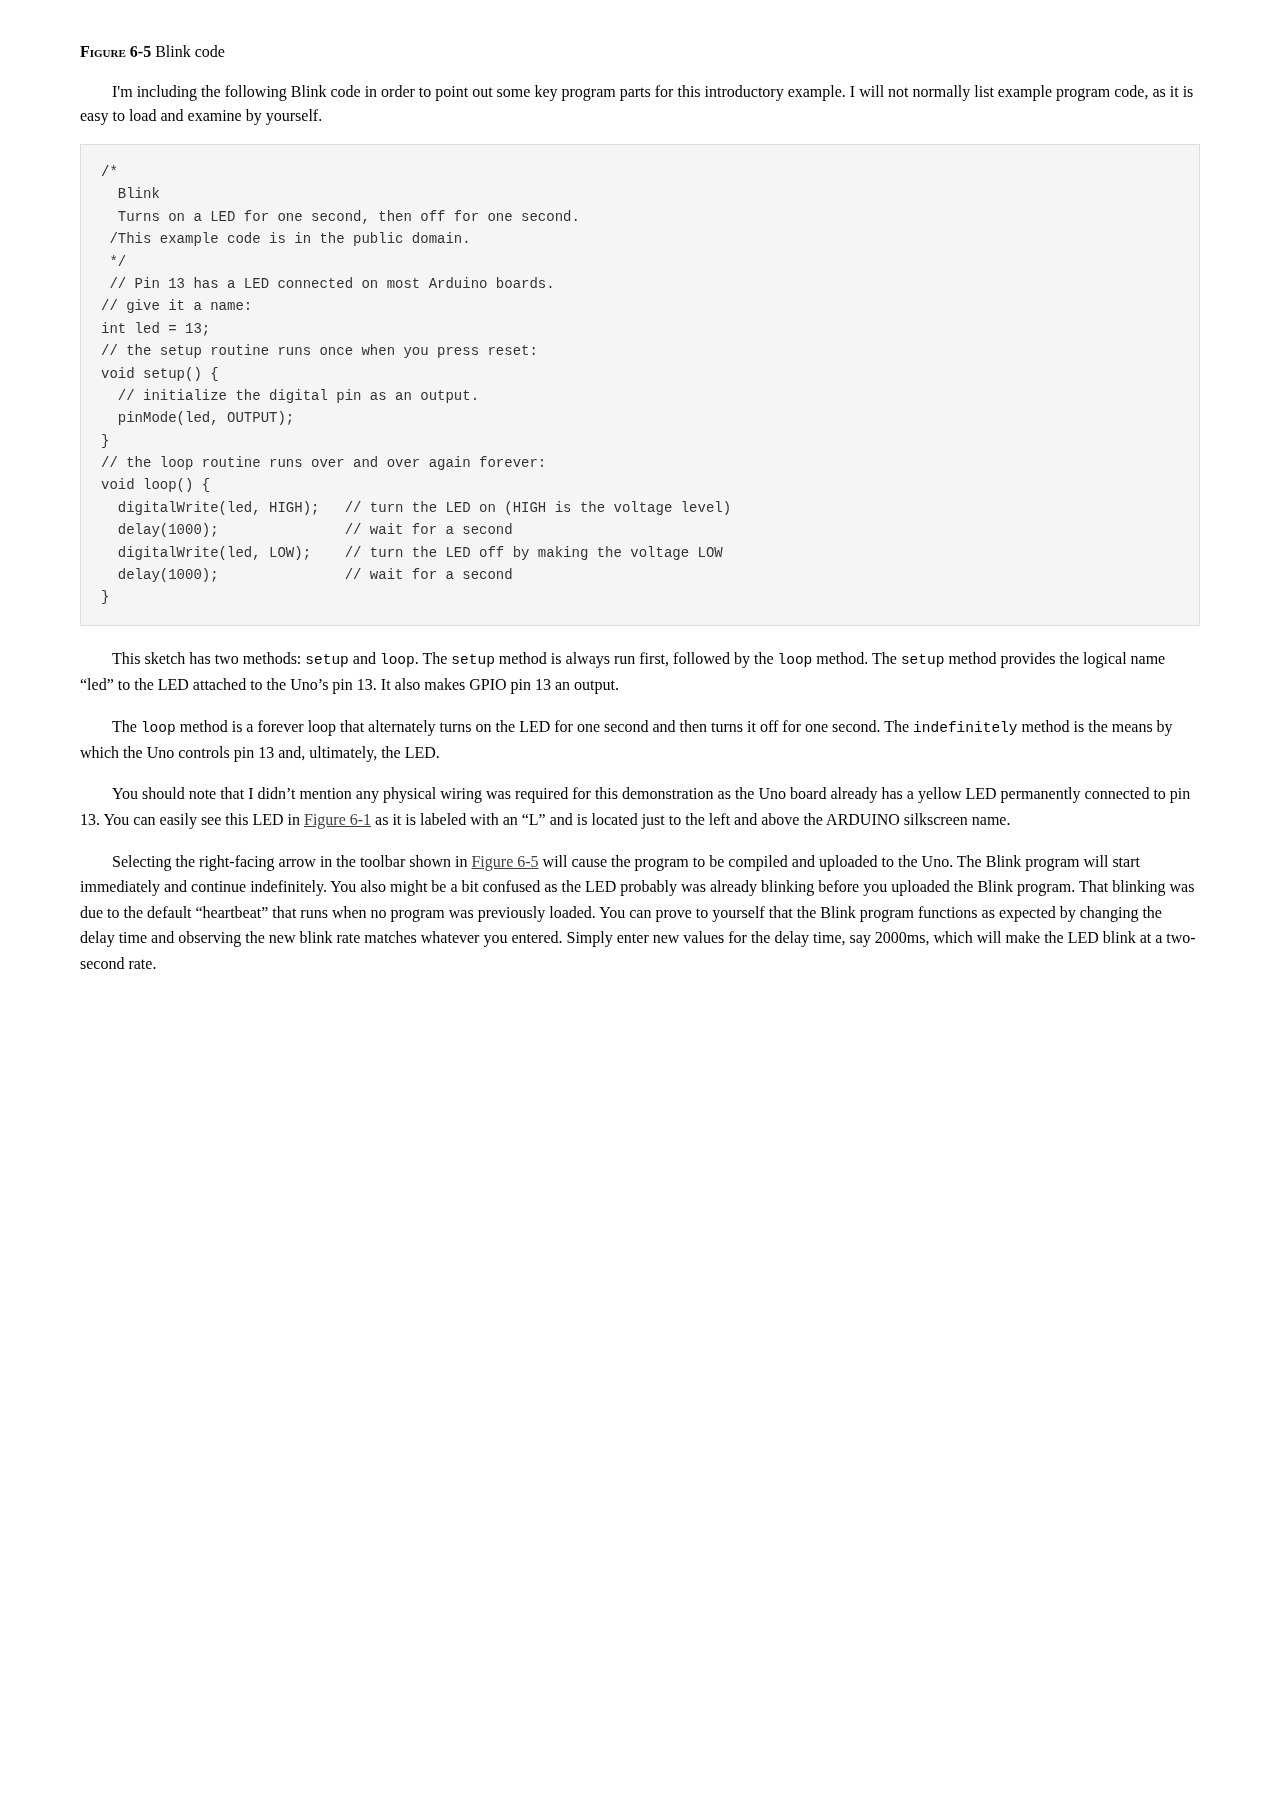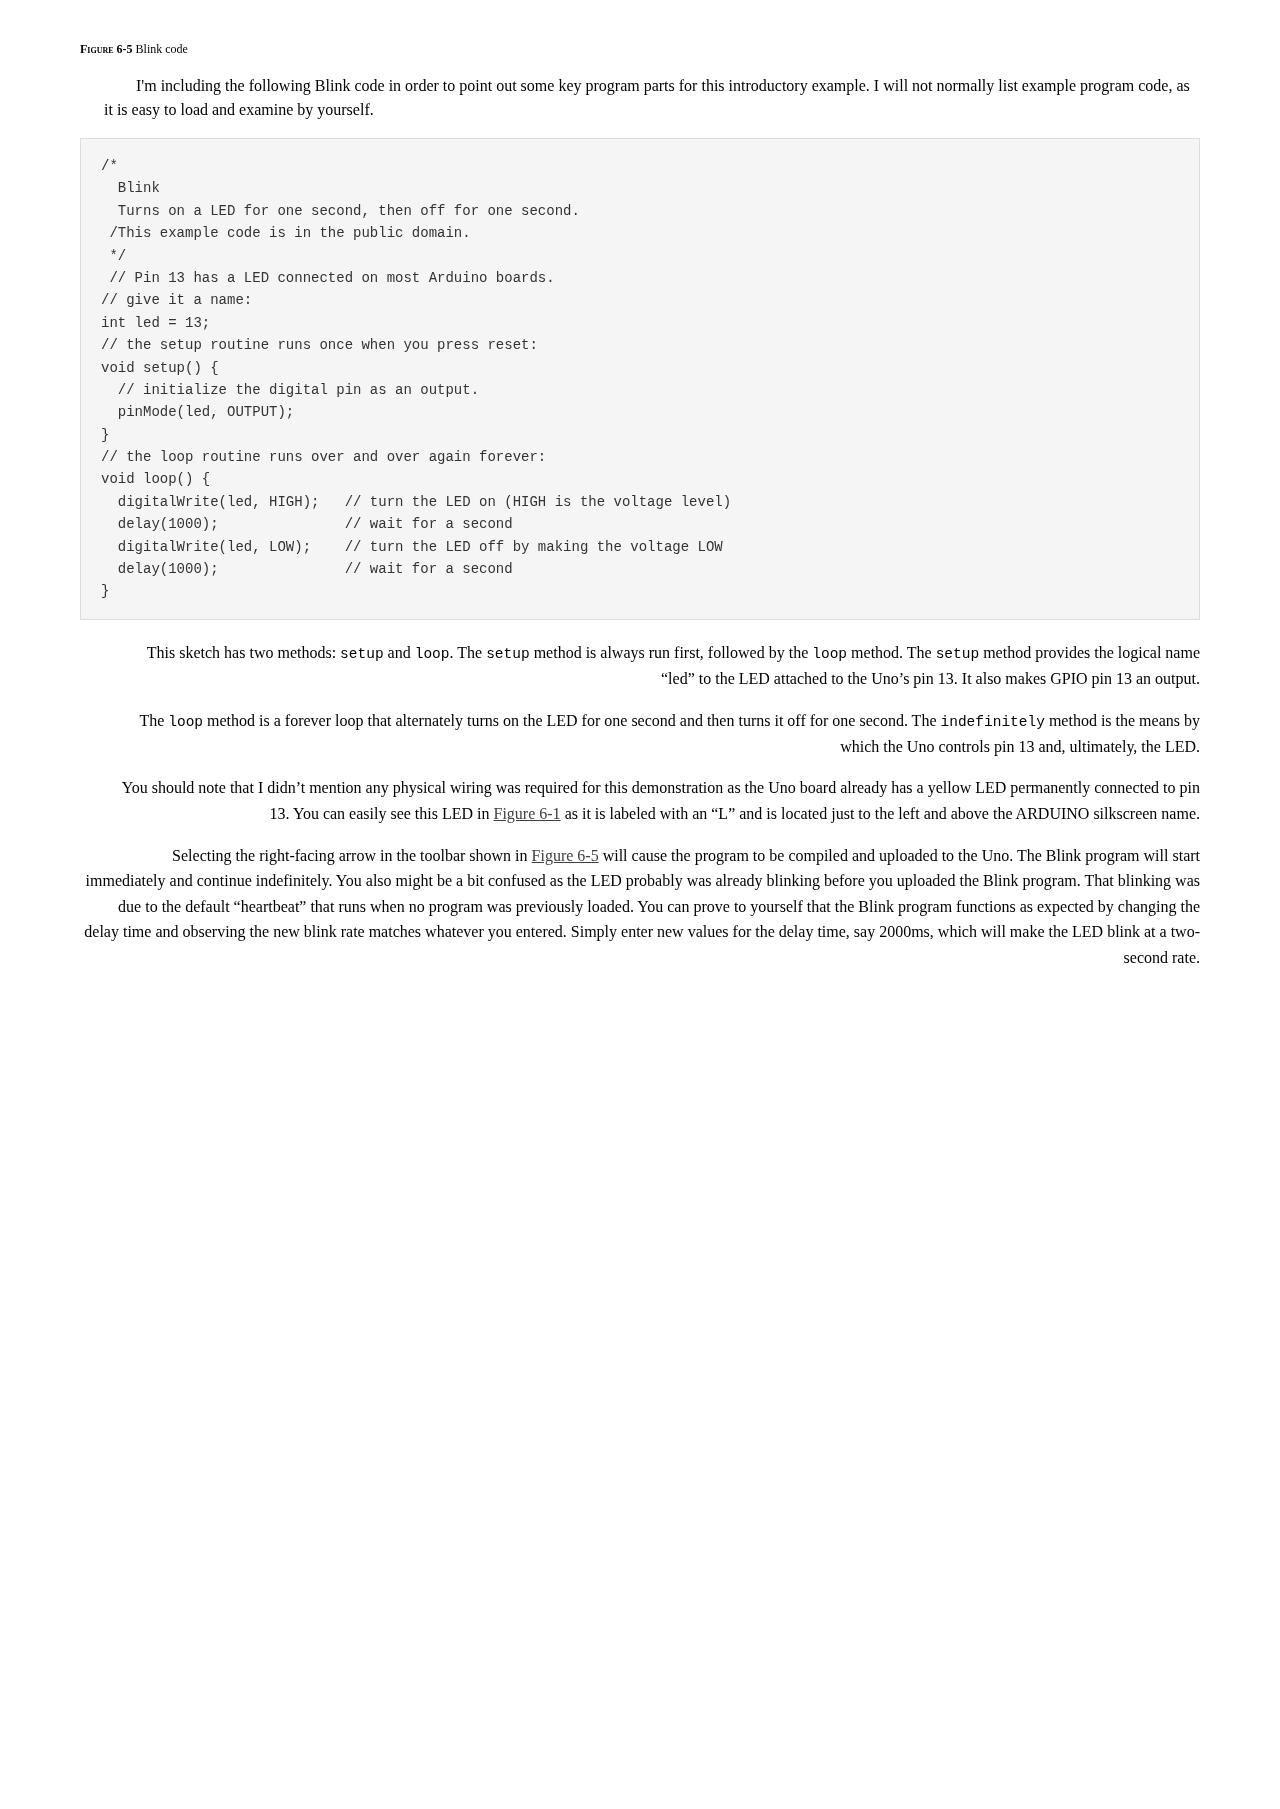--- a/index.html
+++ b/index.html
@@ -14,52 +14,51 @@
       font-size: 16px;
       color: #000000;
       width: 1280px;
       min-height: 1809px;
       padding: 40px 80px 60px 80px;
       line-height: 1.5;
     }
 
     .figure-caption {
       font-family: Georgia, serif;
-      font-size: 12px;
+      font-size: 16px;
       margin-bottom: 16px;
     }
 
     .figure-caption .figure-label {
       font-variant: small-caps;
       font-weight: bold;
     }
 
     .intro-paragraph {
       text-indent: 2em;
       margin-bottom: 16px;
       text-align: left;
-      margin-left: 24px;
     }
 
     .code-block {
       font-family: 'Courier New', Courier, monospace;
       font-size: 14px;
       background: #f5f5f5;
       border: 1px solid #ddd;
       padding: 16px 20px;
       margin-bottom: 20px;
       line-height: 1.6;
       white-space: pre;
       color: #333;
     }
 
     .body-paragraph {
       text-indent: 2em;
       margin-bottom: 16px;
-      text-align: right;
+      text-align: left;
       line-height: 1.6;
     }
 
     code {
       font-family: 'Courier New', Courier, monospace;
       font-size: 14.5px;
     }
 
     a {
       color: #404040;

